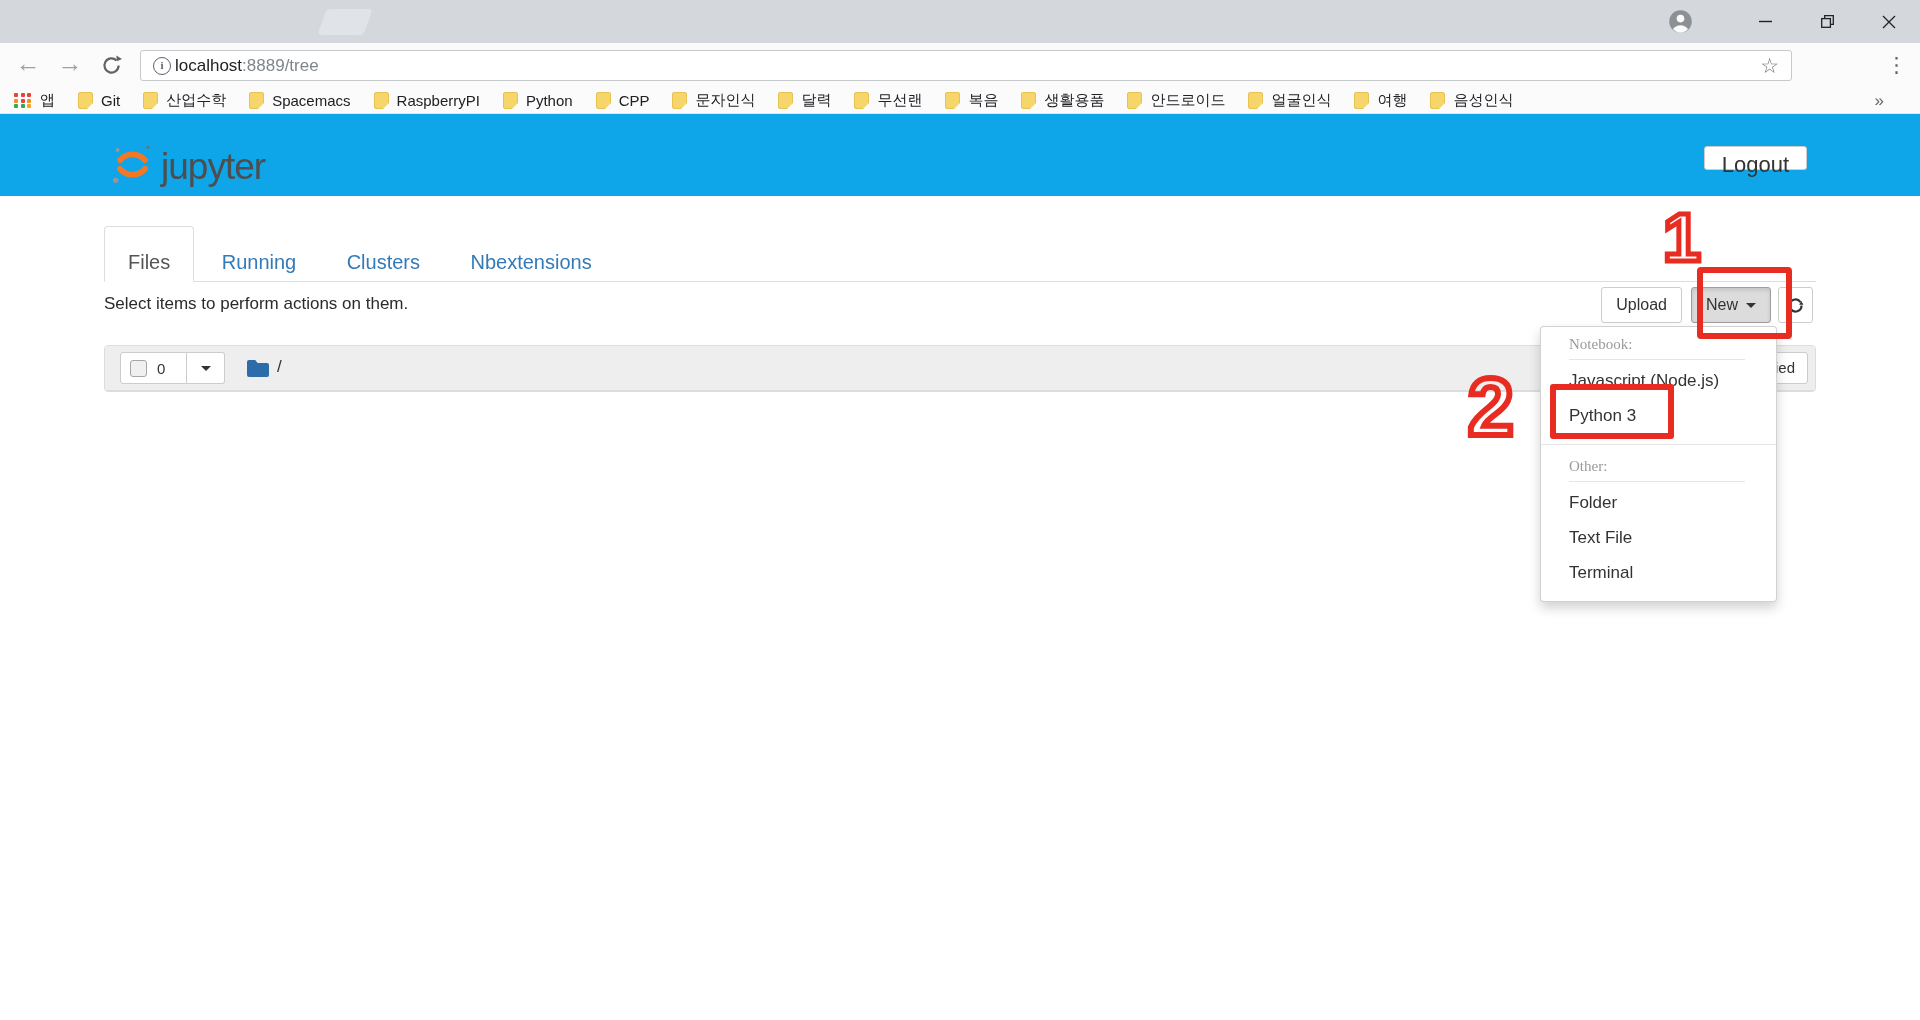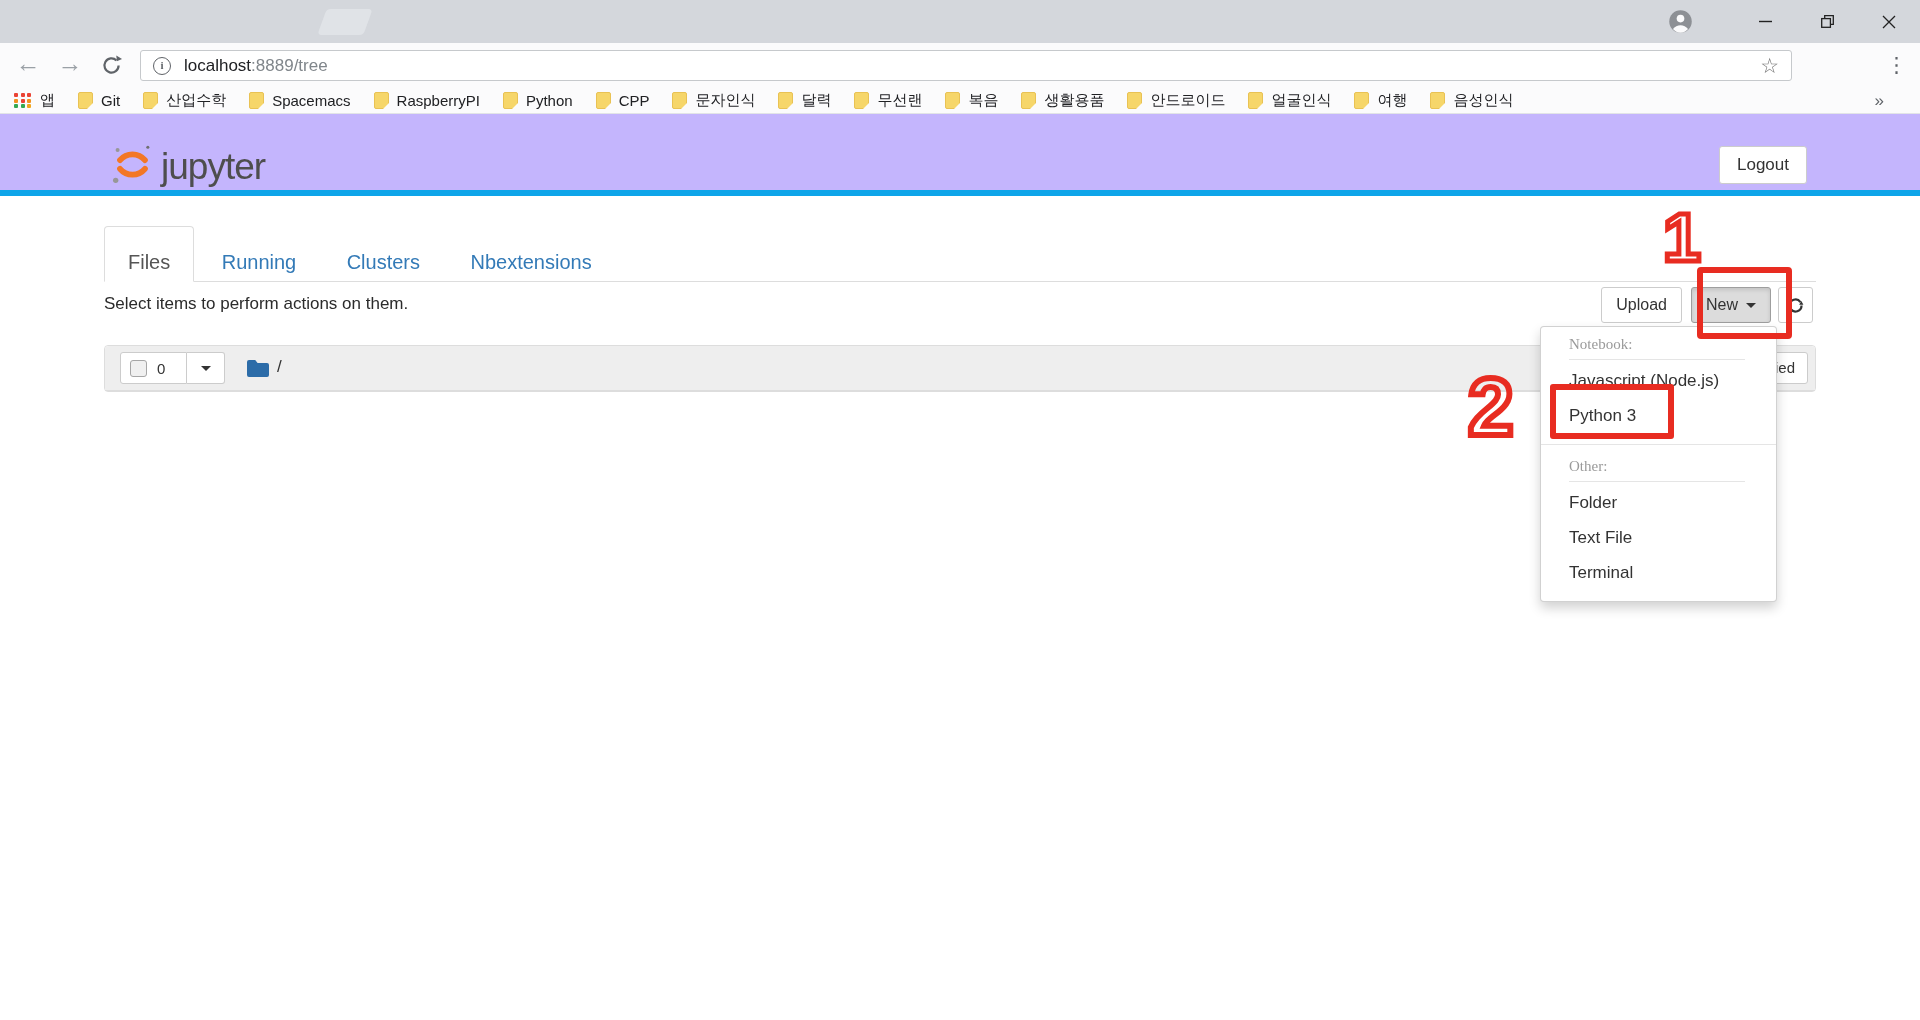--- a/index.html
+++ b/index.html
@@ -17,41 +17,41 @@
   .win-controls { position:absolute; right:0; top:0; height:43px; display:flex; align-items:center; }
   .win-avatar { margin-right:40px; }
   .win-btn { width:62px; height:43px; display:flex; align-items:center; justify-content:center; }
 
   .toolbar { position:absolute; left:0; top:43px; width:1920px; height:45px; background:#fbfbfc; }
   .nav-arrow { position:absolute; top:6px; font-size:25px; color:#9aa0a6; width:32px; text-align:center; }
   .nav-back { left:12px; } .nav-fwd { left:54px; }
   .nav-reload { position:absolute; left:100px; top:11px; }
   .omnibox { position:absolute; left:140px; top:7px; width:1652px; height:31px; background:#fff; border:1px solid #c6c9cc; border-radius:3px; display:flex; align-items:center; padding:0 12px; }
   .info-icon { width:18px; height:18px; border:1.7px solid #5f6368; border-radius:50%; color:#5f6368; font-size:11px; font-weight:bold; text-align:center; line-height:15px; font-family:"Liberation Serif", serif; }
-  .url { margin-left:13px; font-size:17px; }
+  .url { margin-left:4px; font-size:17px; }
   .url .host { color:#202124; }
   .url .path { color:#80868b; }
   .star-icon { margin-left:auto; font-size:21px; color:#757575; }
   .ext-badge { position:absolute; left:1832px; top:53px; width:35px; height:25px; background:#c9ccd0; border-radius:6px; color:#fff; font-size:12px; font-weight:bold; text-align:center; line-height:25px; letter-spacing:0.5px; }
   .menu-dots { position:absolute; left:1886px; top:7px; font-size:21px; color:#5f6368; letter-spacing:0; line-height:30px; }
 
   .bookmarks { position:absolute; left:0; top:88px; width:1920px; height:26px; background:#fbfbfc; border-bottom:1px solid #e2e4e7; display:flex; align-items:center; padding:0 14px; }
   .bm { display:flex; align-items:center; margin-right:23px; }
   .bm-label { font-size:15px; color:#202124; margin-left:8px; white-space:nowrap; }
   .apps-grid { display:grid; grid-template-columns:repeat(3,5px); grid-gap:1.5px; }
   .apps-grid i { width:4px; height:4px; border-radius:1px; }
   .bm-folder { position:relative; width:15px; height:17px; background:#f6d66a; border:1px solid #e9c254; border-radius:2px; }
   .bm-folder::after { content:""; position:absolute; right:-1px; bottom:-1px; border-style:solid; border-width:0 0 6px 6px; border-color:transparent transparent #fbfbfc transparent; }
   .bm-overflow { margin-left:auto; margin-right:22px; font-size:17px; color:#5f6368; }
 
   
-  .jp-header { position:absolute; left:0; top:114px; width:1920px; height:82px; background:#c4b5fd; border-bottom:6px solid #0ea5e9; }
+  .jp-header { position:absolute; left:0; top:114px; width:1920px; height:82px; background:#0ea5e9; border-bottom:6px solid #0ea5e9; }
   .jp-logo { position:absolute; left:108px; top:26px; display:flex; align-items:center; }
   .jp-logo-text { font-size:37px; color:#4e4e4e; letter-spacing:-1px; margin-left:5px; margin-top:6px; }
-  .logout-btn { position:absolute; right:113px; top:32px; height:38px; padding:0 17px; background:#fff; border:1px solid #ccc; border-radius:3px; font-size:17px; color:#333; line-height:36px; }
+  .logout-btn { position:absolute; right:113px; top:32px; height:24px; padding:0 17px; background:#fff; border:1px solid #ccc; border-radius:3px; font-size:22px; color:#333; line-height:36px; }
 
   .jp-main { position:absolute; left:104px; top:226px; width:1712px; }
   .nav-tabs { position:relative; height:56px; border-bottom:1px solid #ddd; }
   .nav-tab { display:inline-block; height:56px; padding:25px 23px; font-size:20px; line-height:21px; color:#337ab7; cursor:pointer; }
   .nav-tab.active { background:#fff; border:1px solid #ddd; border-bottom:1px solid #fff; border-radius:4px 4px 0 0; color:#555; margin-bottom:-1px; }
 
   .action-row { position:absolute; top:61px; left:0; right:0; height:36px; }
   .select-hint { position:absolute; left:0; top:7px; font-size:17px; color:#2b2b2b; }
   .action-btns { position:absolute; right:3px; top:0; display:flex; align-items:flex-end; }
   .btn { height:36px; background:#fff; border:1px solid #ccc; border-radius:3px; font-size:16px; color:#333; display:flex; align-items:center; padding:0 14px; }

